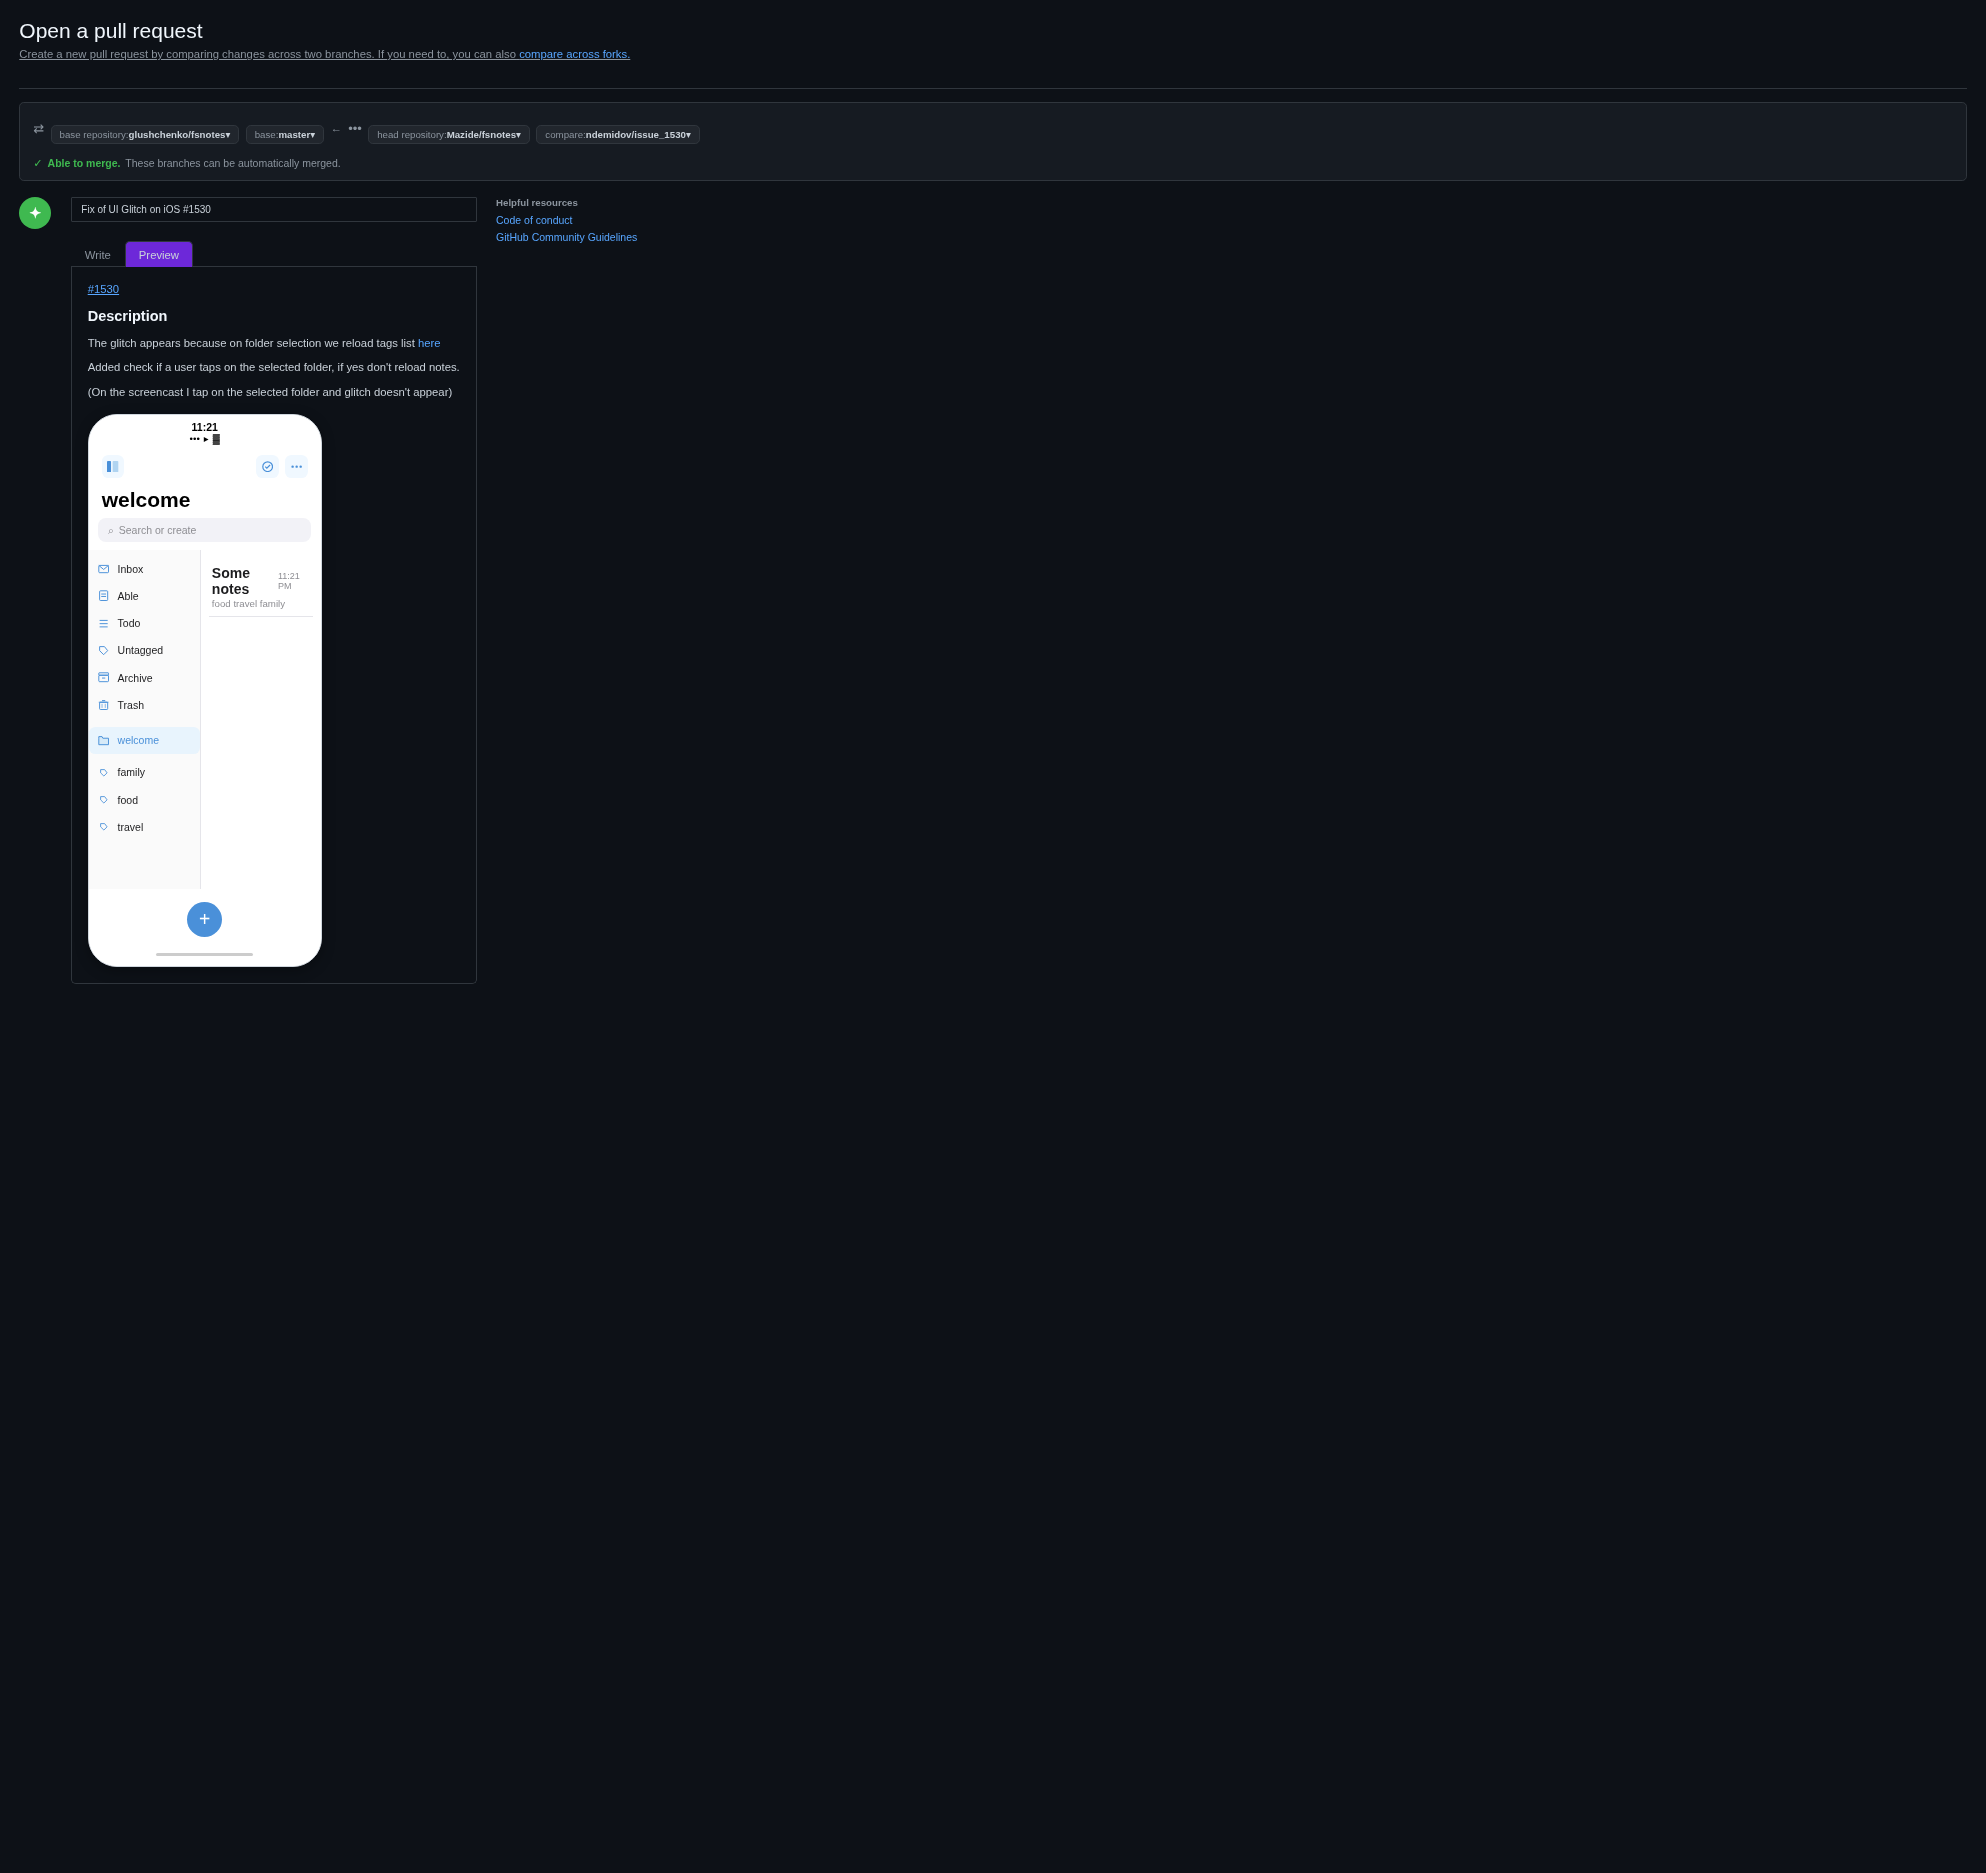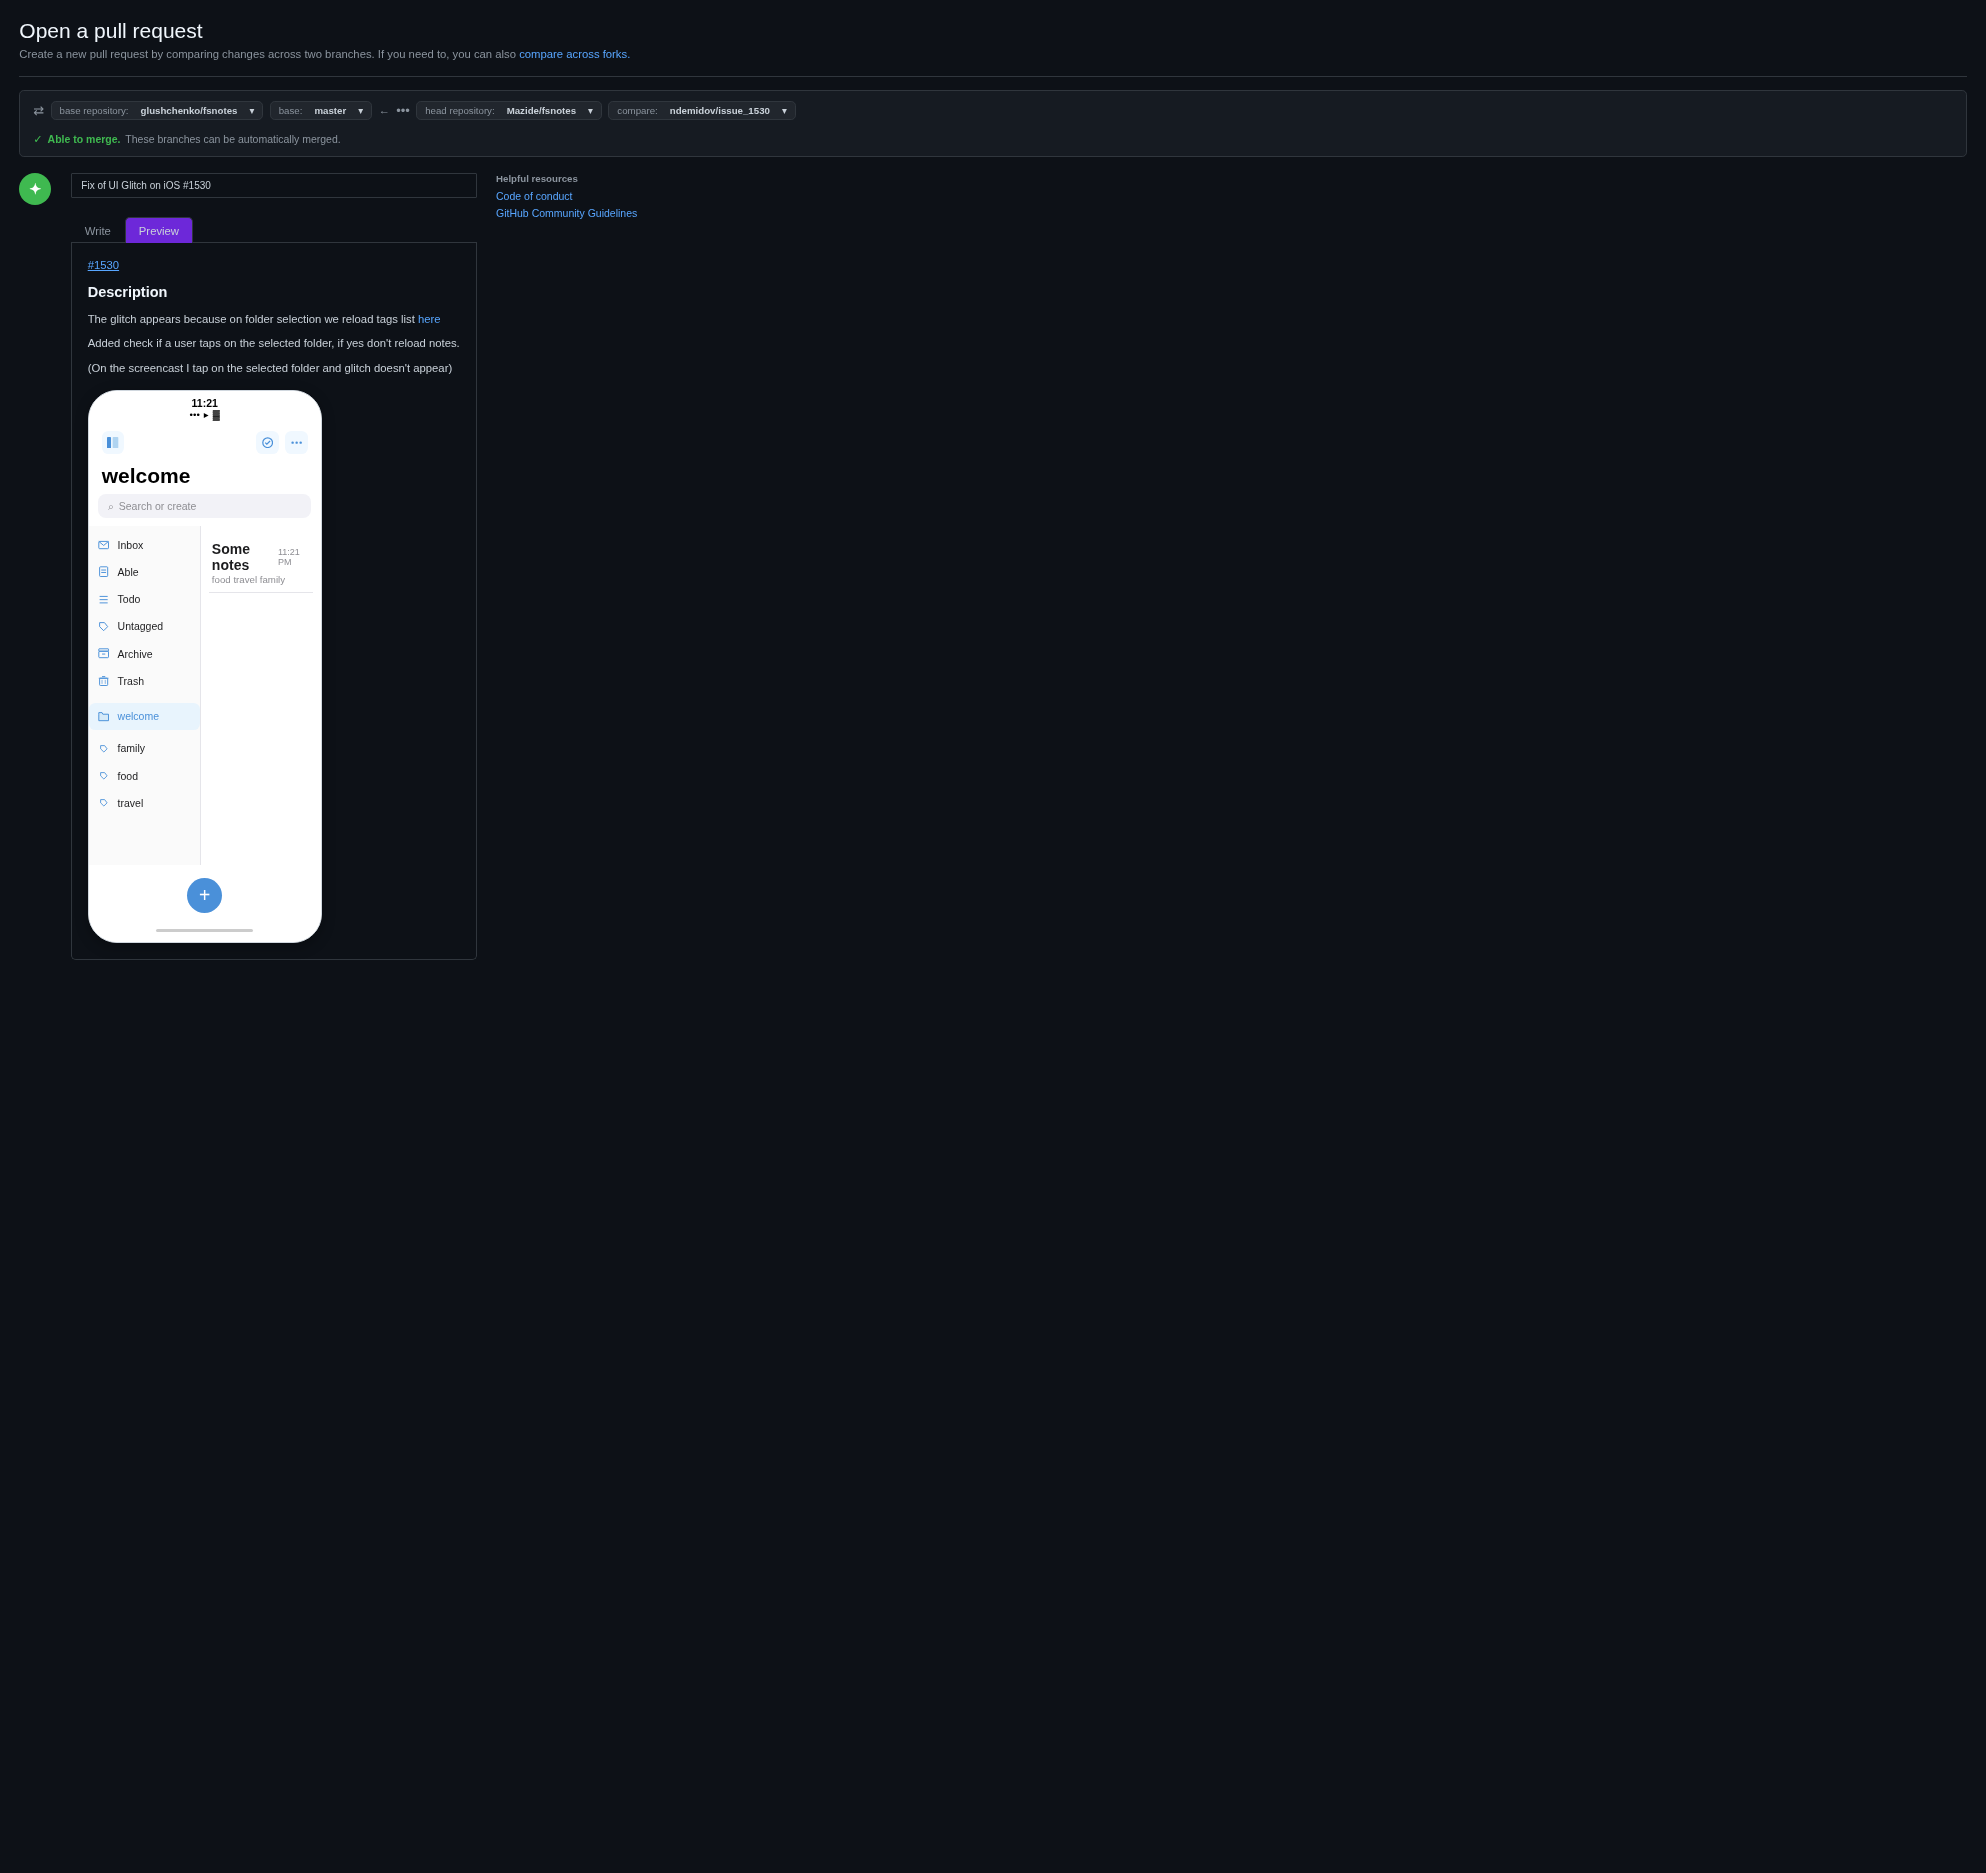--- a/index.html
+++ b/index.html
@@ -13,21 +13,22 @@
     }
     .page-title {
       font-size: 21px;
       font-weight: 400;
       color: #f0f6fc;
       margin-bottom: 4.8px;
     }
     .subtitle {
       font-size: 11.3px;
       color: #8b949e;
-      margin-bottom: 16px;
+      margin-bottom: 28px;
+      text-decoration: underline;
     }
     .subtitle a {
       color: #58a6ff;
       text-decoration: none;
     }
     .top-divider {
       border: none;
       border-top: 0.8px solid #30363d;
       margin-bottom: 13px;
     }
@@ -49,21 +50,22 @@
     .branch-select {
       background: #21262d;
       border: 0.8px solid #30363d;
       border-radius: 4.8px;
       color: #c9d1d9;
       padding: 3.2px 8px;
       font-size: 9.7px;
       cursor: pointer;
       display: flex;
       align-items: center;
-      gap: 12px;
+      gap: 0;
+      margin-top: 12px;
     }
     .branch-select span.label {
       color: #8b949e;
     }
     .branch-select span.value {
       color: #c9d1d9;
       font-weight: 600;
     }
     .arrow-icon {
       color: #8b949e;

